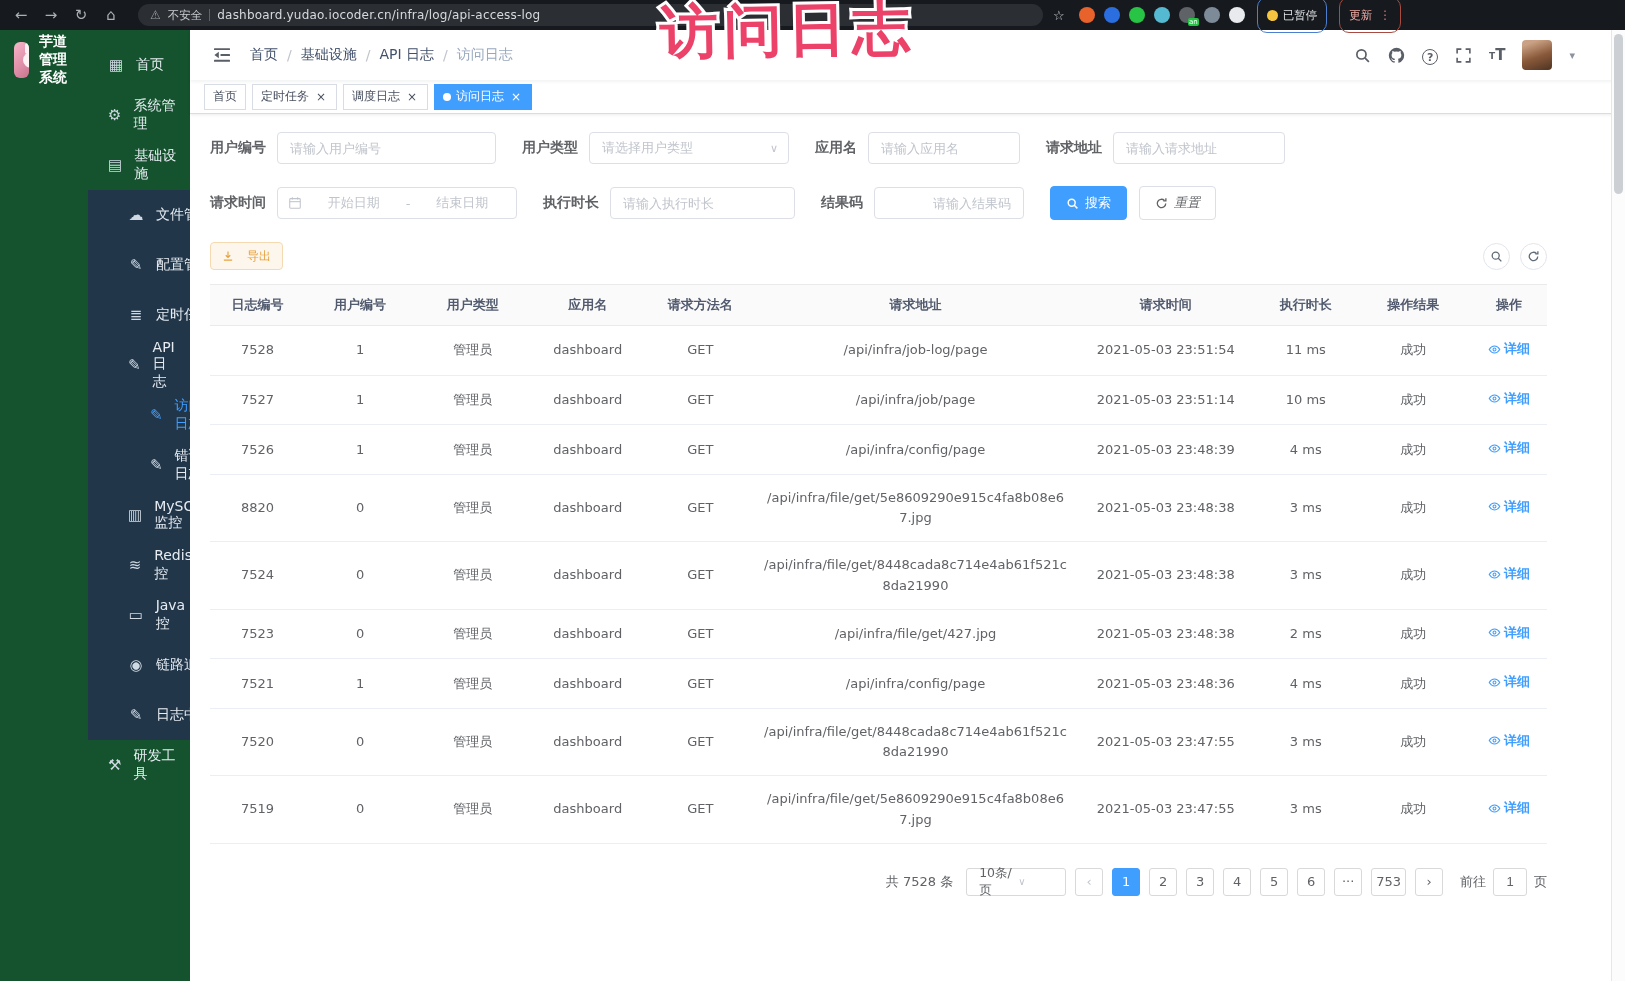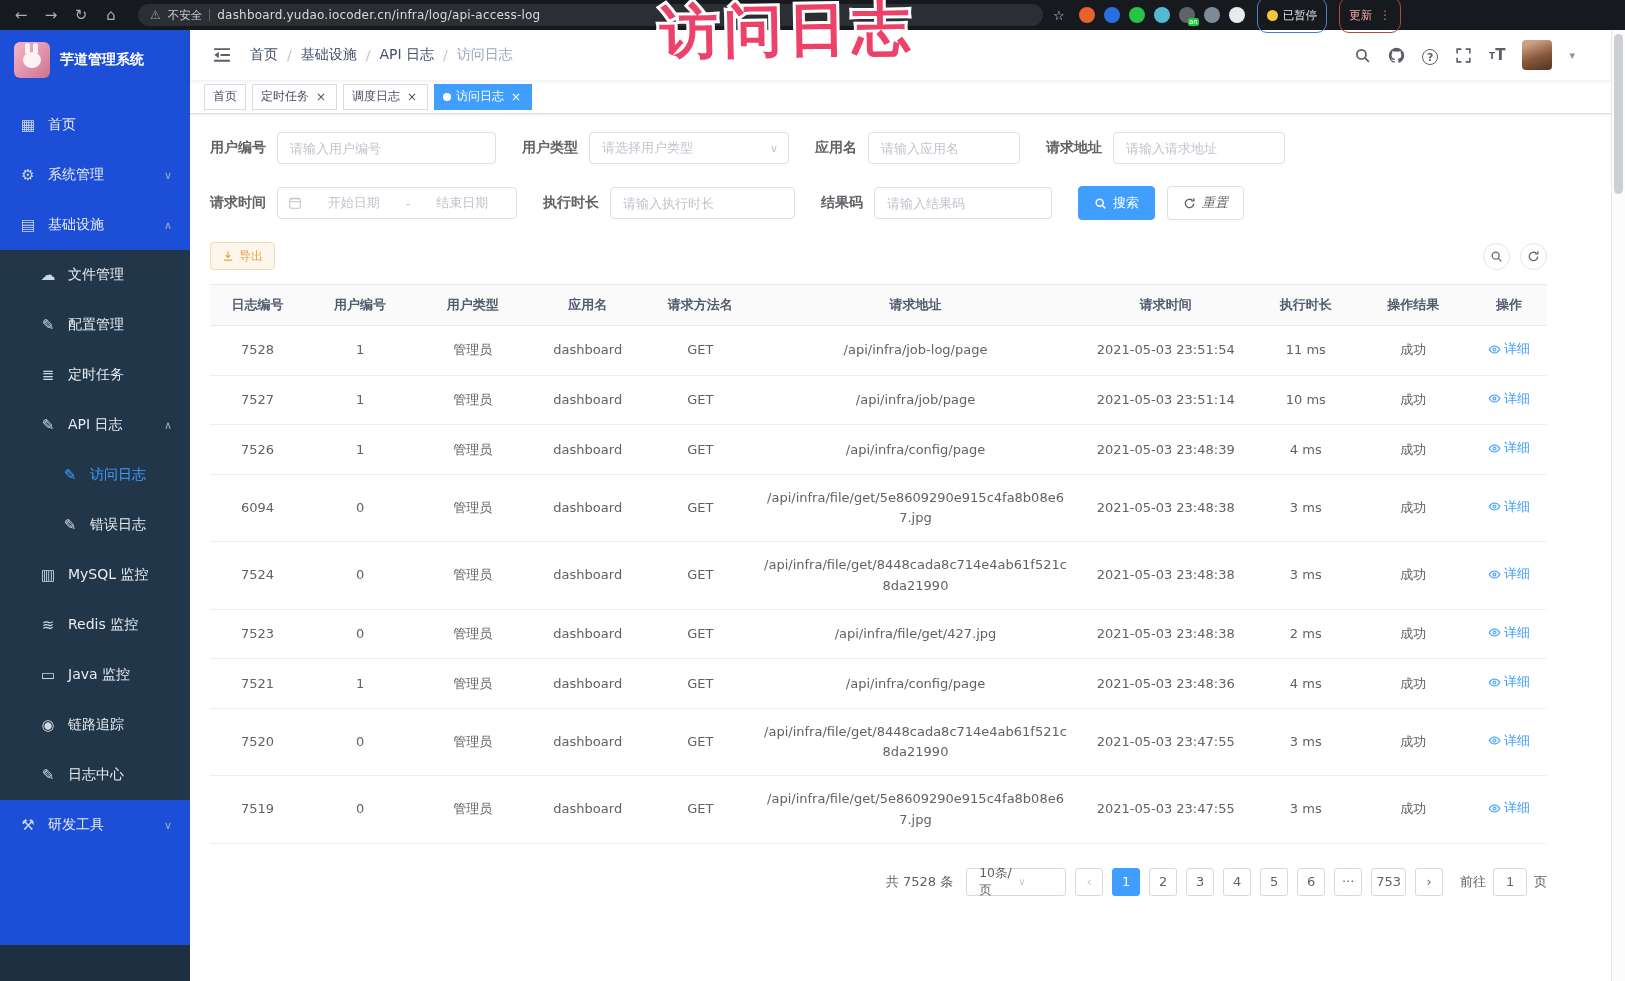--- a/index.html
+++ b/index.html
@@ -25,21 +25,21 @@
   .pill.paused .face { width:11px; height:11px; border-radius:50%; background:#f5c542; }
   .pill.update { border:1.5px solid #a84b42; color:#f0a9a2; gap:7px; }
   .pill.update .kebab { color:#e2736a; font-size:12px; }
 
   
   .graffiti { position:absolute; left:660px; top:-8px; z-index:60; font-size:58px; font-weight:800; letter-spacing:6px;
     color:#ec4168; -webkit-text-stroke:6px #fff; paint-order:stroke fill; transform:rotate(-1deg); white-space:nowrap; }
 
   
   .app { display:flex; height:951px; }
-  .sidebar { width:190px; background:#1d4ed8; color:#e9eef4; flex:0 0 190px; display:flex; flex-direction:column; }
+  .sidebar { width:190px; background:#14532d; color:#e9eef4; flex:0 0 190px; display:flex; }
   .logo-row { height:60px; display:flex; align-items:center; gap:10px; padding:0 14px; }
   .logo-img { width:36px; height:36px; border-radius:6px; background:linear-gradient(135deg,#f6b6c8,#df8fa9 60%,#c9748f); position:relative; overflow:hidden; }
   .logo-img::before { content:""; position:absolute; left:9px; top:10px; width:18px; height:16px; border-radius:50%; background:#fdf3f5; }
   .logo-img::after { content:""; position:absolute; left:11px; top:1px; width:5px; height:11px; border-radius:3px; background:#fdf3f5; box-shadow:8px 0 0 #fdf3f5; }
   .logo-title { font-size:14px; font-weight:bold; color:#fff; }
   .menu { flex:1; padding-top:10px; }
   .menu-item { height:50px; display:flex; align-items:center; gap:12px; font-size:14px; color:#e6ecf2; cursor:pointer; }
   .menu-item .mi { font-size:15px; color:#cfd9e3; width:16px; text-align:center; }
   .menu-item.sub { background:#22364a; }
   .menu-item.active { color:#409eff; }
@@ -85,29 +85,29 @@
   .drange { width:240px; height:32px; border:1px solid #dcdfe6; border-radius:4px; display:flex; align-items:center; gap:8px; padding:0 10px; background:#fff; cursor:pointer; }
   .drange .cal { color:#c0c4cc; font-size:14px; }
   .drange .dph { color:#c0c4cc; font-size:13px; flex:1; text-align:center; }
   .drange .dsep { color:#c0c4cc; font-size:13px; }
   .btn { height:32px; border-radius:4px; display:inline-flex; align-items:center; gap:6px; padding:16px 15px; font-size:13px; cursor:pointer; border:1px solid #dcdfe6; background:#fff; color:#606266; }
   .btn .ic { font-size:13px; }
   .btn.primary { background:#409eff; border-color:#409eff; color:#fff; }
   .btn + .btn { margin-left:12px;font-style:italic; }
 
   .toolbar-row { display:flex; align-items:center; margin:2px 0 14px; }
-  .btn-export { height:28px; border-radius:4px; border:1px solid #f5dab1; background:#fdf6ec; color:#e6a23c; display:inline-flex; align-items:center; gap:5px; padding:0 11px; font-size:12px; cursor:pointer; }
+  .btn-export { height:28px; border-radius:4px; border:1px solid #f5dab1; background:#fdf6ec; color:#e6a23c; display:inline-flex; align-items:center; gap:13px; padding:0 11px; font-size:12px; cursor:pointer; }
   .right-tools { margin-left:auto; display:flex; gap:10px; }
   .round-btn { width:27px; height:27px; border-radius:50%; border:1px solid #e2e5ea; background:#fff; color:#5f6b77; display:inline-flex; align-items:center; justify-content:center; font-size:13px; cursor:pointer; }
 
   table.grid { width:100%; border-collapse:collapse; table-layout:fixed; }
   .grid th { background:#fafafa; border-top:1px solid #e8eaec; border-bottom:1px solid #e8eaec; color:#515a6e; font-size:13px; font-weight:bold; padding:11px 4px; text-align:center; }
   .grid td { border-bottom:1px solid #ebeef5; color:#606266; font-size:13px; padding:13px 6px; text-align:center; word-break:break-all; line-height:1.55; }
   .grid td.nowrap { white-space:nowrap; }
-  .act-link { color:#409eff; display:inline-flex; align-items:center; gap:3px; cursor:pointer; text-decoration:none; }
+  .act-link { color:#409eff; display:inline-flex; align-items:center; gap:3px; cursor:pointer; text-decoration:none;font-weight:bold; }
   .act-link .ic { font-size:13px; }
 
   .pagination { display:flex; align-items:center; justify-content:flex-end; gap:9px; margin:24px 0 0; color:#606266; font-size:13px; }
   .pg-total { margin-right:4px; }
   .pg-size { width:100px; height:28px; border:1px solid #d9d9d9; border-radius:3px; display:flex; align-items:center; padding:0 8px 0 12px; cursor:pointer; }
   .pg-size span { flex:1; font-size:12.5px; color:#606266; }
   .pg-size .caret { color:#c0c4cc; font-size:10px; }
   .pg-btn { min-width:28px; height:28px; border:1px solid #d9d9d9; background:#fff; border-radius:3px; display:inline-flex; align-items:center; justify-content:center; font-size:13px; color:#606266; cursor:pointer; padding:0 4px; }
   .pg-btn.active { background:#409eff; border-color:#409eff; color:#fff; }
   .pg-btn.disabled { color:#c0c4cc; }
@@ -334,21 +334,21 @@
             <span class="dsep">-</span>
             <span class="dph">结束日期</span>
           </div>
         </div>
         <div class="f-item">
           <label>执行时长</label>
           <input class="ipt" style="width: 185px;" placeholder="请输入执行时长">
         </div>
         <div class="f-item">
           <label>结果码</label>
-          <input class="ipt" style="width: 178px;" placeholder="请输入结果码">
+          <input class="ipt" style="width: 150px; text-align: right;" placeholder="请输入结果码">
         </div>
         <button class="btn primary">
           <span class="ic">
               <svg viewBox="0 0 16 16" fill="none" stroke="currentColor" stroke-width="1.8">
                 <circle cx="7" cy="7" r="4.3"></circle>
                 <line x1="10.2" y1="10.2" x2="14" y2="14"></line>
               </svg>
             </span>
           <span>搜索</span>
         </button>
@@ -470,21 +470,21 @@
                   <span class="ic">
                     <svg viewBox="0 0 16 16" fill="none" stroke="currentColor" stroke-width="1.3">
                       <path d="M1.5 8s2.5-4.2 6.5-4.2S14.5 8 14.5 8 12 12.2 8 12.2 1.5 8 1.5 8z"></path>
                       <circle cx="8" cy="8" r="1.8"></circle>
                     </svg>
                   </span>
                   <span>详细</span>
                 </a></td>
             </tr>
             <tr>
-              <td>6094</td>
+              <td>8820</td>
               <td>0</td>
               <td>管理员</td>
               <td>dashboard</td>
               <td>GET</td>
               <td>/api/infra/file/get/5e8609290e915c4fa8b08e67.jpg</td>
               <td class="nowrap">2021-05-03 23:48:38</td>
               <td>3 ms</td>
               <td>成功</td>
               <td><a class="act-link">
                   <span class="ic">

